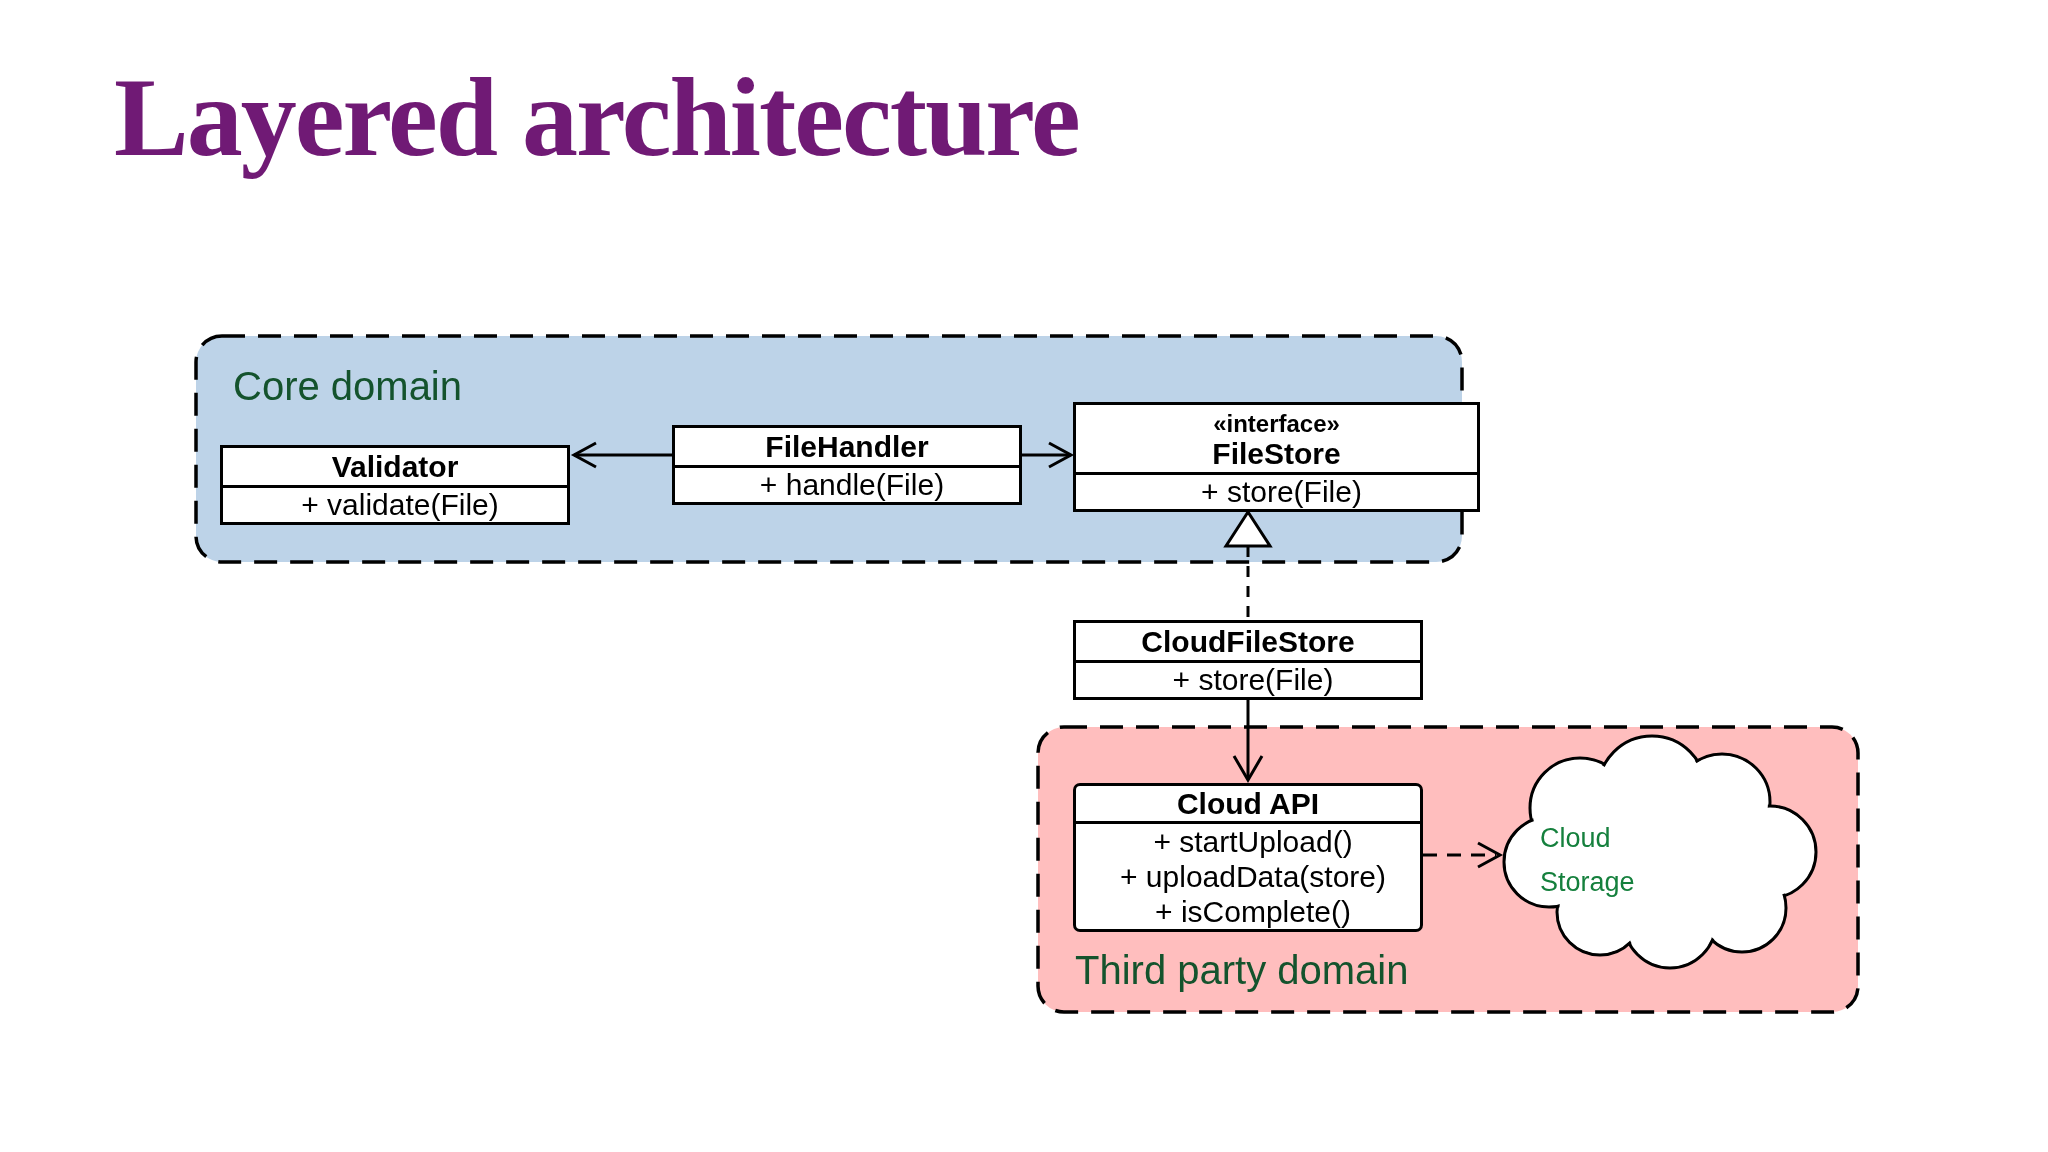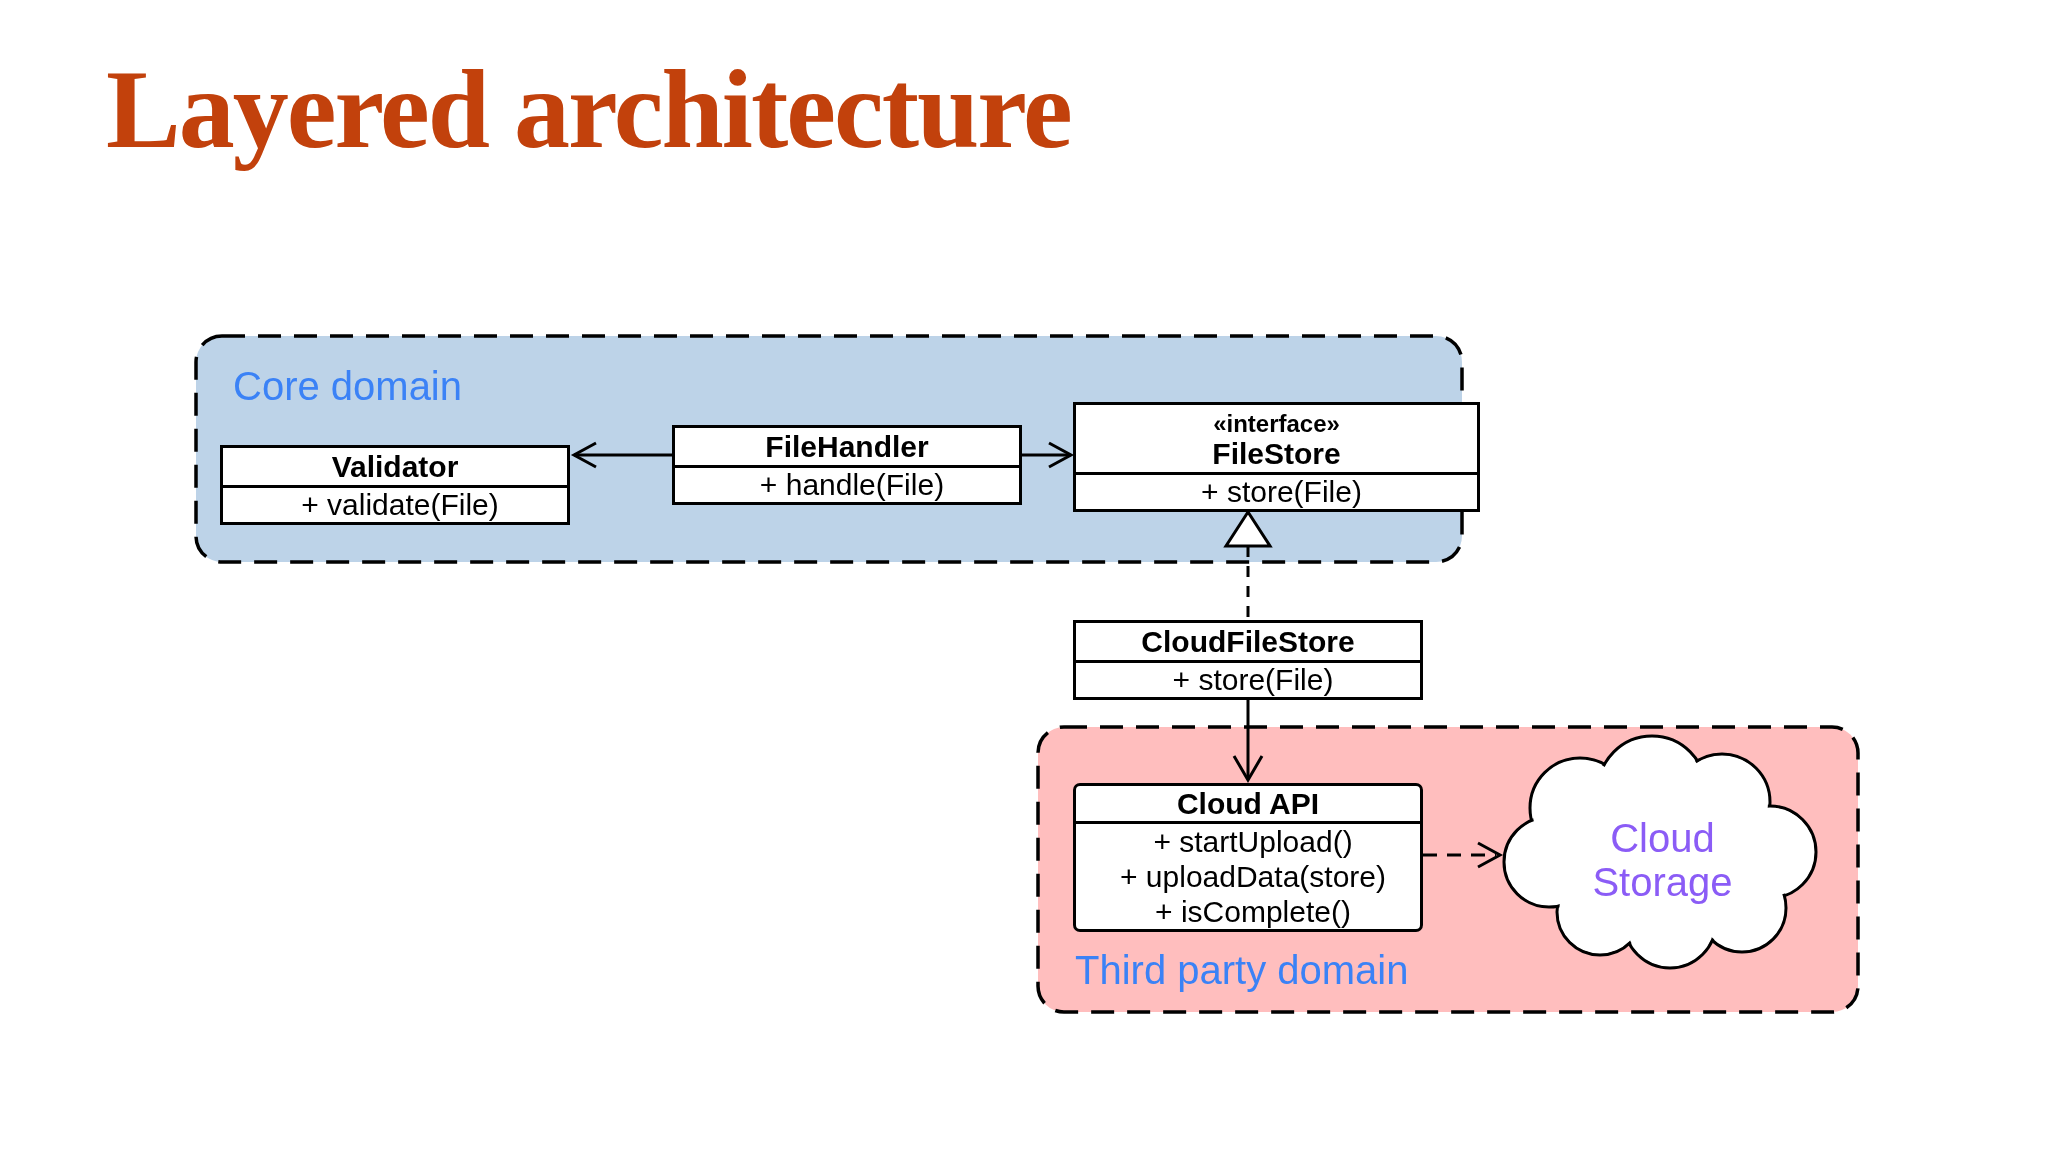--- a/index.html
+++ b/index.html
@@ -1,47 +1,47 @@
 <!DOCTYPE html>
 <html><head>
 <meta charset="utf-8">
 <style>
   html,body{margin:0;padding:0;background:#ffffff;}
   .slide{
     position:relative;width:2048px;height:1152px;background:#ffffff;overflow:hidden;
     font-family:"Liberation Sans", sans-serif;color:#000;
   }
   .slide-title{
-    position:absolute;left:106px;top:48px;margin:0;
+    position:absolute;left:106px;top:48px;margin:8px;
     font-family:"Liberation Serif", serif;font-weight:bold;
-    font-size:112px;line-height:1.1;letter-spacing:-2px;color:#c2410c;
+    font-size:112px;line-height:1.1;letter-spacing:-2px;color:#701a75;
   }
   .diagram-svg{position:absolute;left:0;top:0;width:2048px;height:1152px;}
   .domain-label{
-    position:absolute;font-size:40px;line-height:44px;color:#3b82f6;white-space:nowrap;
+    position:absolute;font-size:40px;line-height:44px;color:#14532d;white-space:nowrap;
   }
   .uml-class{
     position:absolute;background:#ffffff;border:3px solid #000;box-sizing:border-box;
   }
   .uml-title{
     font-weight:bold;text-align:center;font-size:30px;line-height:37px;
     border-bottom:3px solid #000;white-space:nowrap;
   }
   .uml-stereotype{
     font-weight:bold;text-align:center;font-size:24px;line-height:27px;padding-top:5px;white-space:nowrap;
   }
   .uml-title-noline{
     font-weight:bold;text-align:center;font-size:30px;line-height:33px;padding-bottom:2px;white-space:nowrap;
   }
   .uml-header-divider{border-bottom:3px solid #000;}
   .uml-method{
     font-size:30px;line-height:34px;padding-left:10px;white-space:nowrap;text-align:center;
   }
   .cloud-label{
-    position:absolute;text-align:center;font-size:40px;line-height:44px;color:#8b5cf6;
+    position:absolute;text-align:left;font-size:27px;line-height:44px;color:#15803d;
   }
 </style>
 </head>
 <body>
 
 <div class="slide">
 
   <h1 class="slide-title">Layered architecture</h1>
 
   <svg class="diagram-svg" viewBox="0 0 2048 1152">

